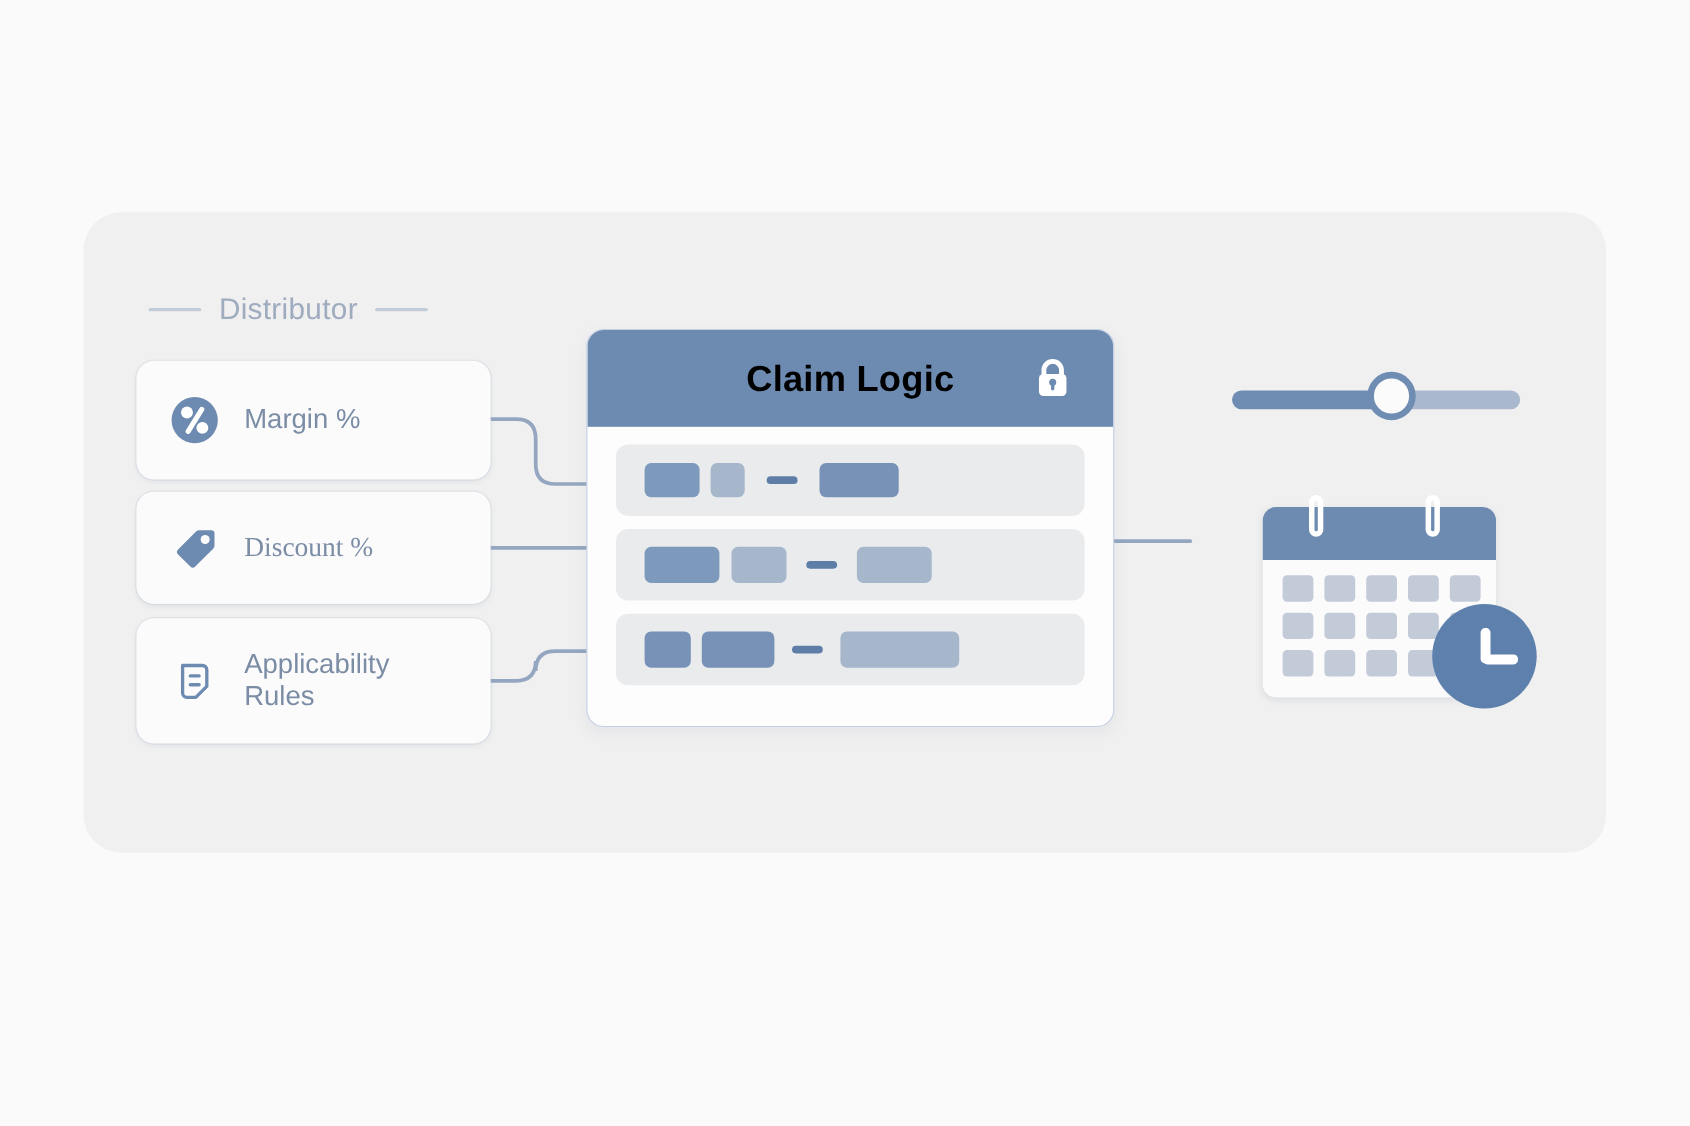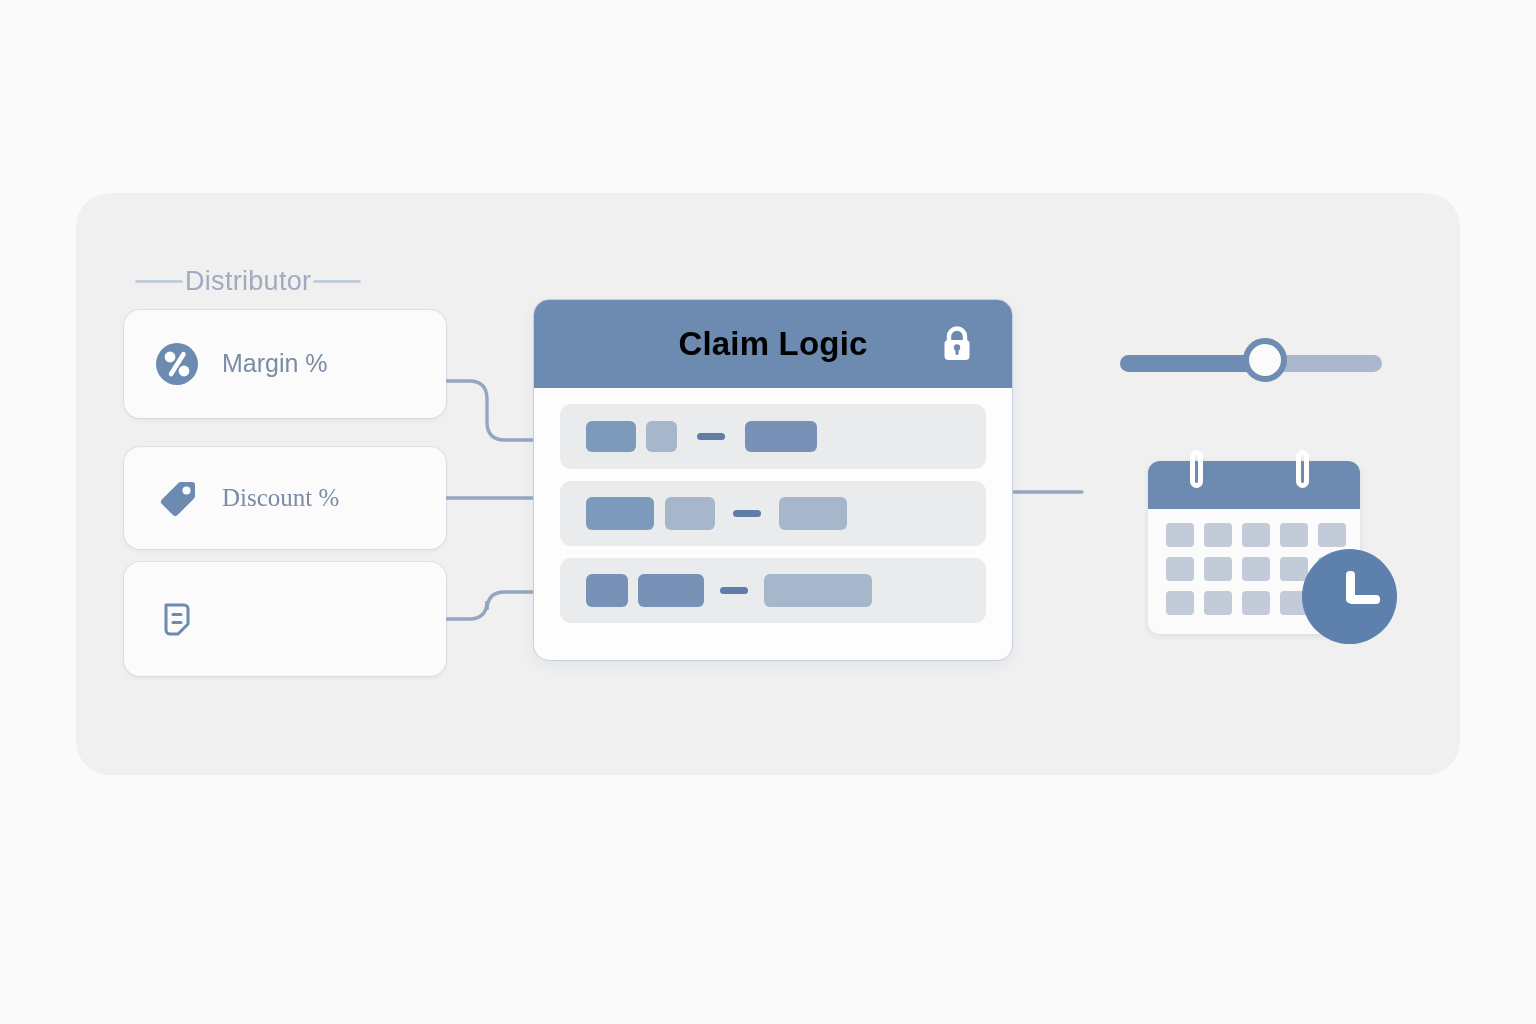--- a/index.html
+++ b/index.html
@@ -14,39 +14,39 @@
 
   
   .panel{
     position:absolute;left:76px;top:193px;width:1384px;height:582px;
     background:#f0f0f0;border-radius:34px;
   }
 
   
   .section-label{
     position:absolute;left:135px;top:266px;
-    display:flex;align-items:center;gap:2px;
+    display:flex;align-items:center;gap:16px;
   }
   .section-label .dash{
     width:48px;height:3px;background:#c3ccda;border-radius:2px;
   }
   .section-label .txt{
     font-size:27px;color:#9facbf;letter-spacing:.3px;
     font-family:"Liberation Sans","DejaVu Sans",sans-serif;
   }
 
   
   .lcard{
     position:absolute;left:124px;width:322px;
     background:#fbfbfc;border-radius:16px;
     box-shadow:0 2px 5px rgba(110,125,150,.10),0 0 0 1px rgba(190,200,215,.30);
     display:flex;align-items:center;gap:22px;
     padding-left:30px;box-sizing:border-box;
   }
-  #card-margin{top:310px;height:108px;}
+  #card-margin{top:328px;height:108px;}
   #card-discount{top:447px;height:102px;font-family:Liberation Serif, serif;}
   #card-rules{top:562px;height:114px;}
   .lcard .lbl{
     font-size:25px;color:#7b8ca5;line-height:1.18;font-weight:500;
   }
   .icon-box{width:46px;height:46px;flex:0 0 46px;display:block;}
 
   
   svg.wires{position:absolute;left:0;top:0;width:1536px;height:1024px;overflow:visible;}
   .wire{fill:none;stroke:#94a6c0;stroke-width:3.4;stroke-linecap:round;}
@@ -158,20 +158,24 @@
     <span class="lbl">Discount %</span>
   </div>
 
   <div class="lcard" id="card-rules">
     <span class="icon-box">
       <svg viewBox="0 0 46 46" width="46" height="46">
         <path d="M12 9 H30 A4 4 0 0 1 34 13 V28 L24 38 H16 A4 4 0 0 1 12 34 Z" fill="none" stroke="#6d8ab0" stroke-width="3" stroke-linejoin="round"></path>
         <rect x="17.5" y="17" width="11" height="3" rx="1.5" fill="#6d8ab0"></rect>
         <rect x="17.5" y="25" width="11" height="3" rx="1.5" fill="#6d8ab0"></rect>
       </svg>
+    </span>
+    <span class="lbl">
+      <span>Applicability</span><br>
+      <span>Rules</span>
     </span>
   </div>
 
   <div class="claim">
     <div class="claim-head">
       <span class="title">Claim Logic</span>
       <span class="lock">
         <svg viewBox="0 0 42 42" width="42" height="42">
           <path d="M13 18 V13.5 A8 8 0 0 1 29 13.5 V18" fill="none" stroke="#ffffff" stroke-width="4.4" stroke-linecap="round"></path>
           <rect x="8.5" y="17" width="25" height="20" rx="4" fill="#ffffff"></rect>

